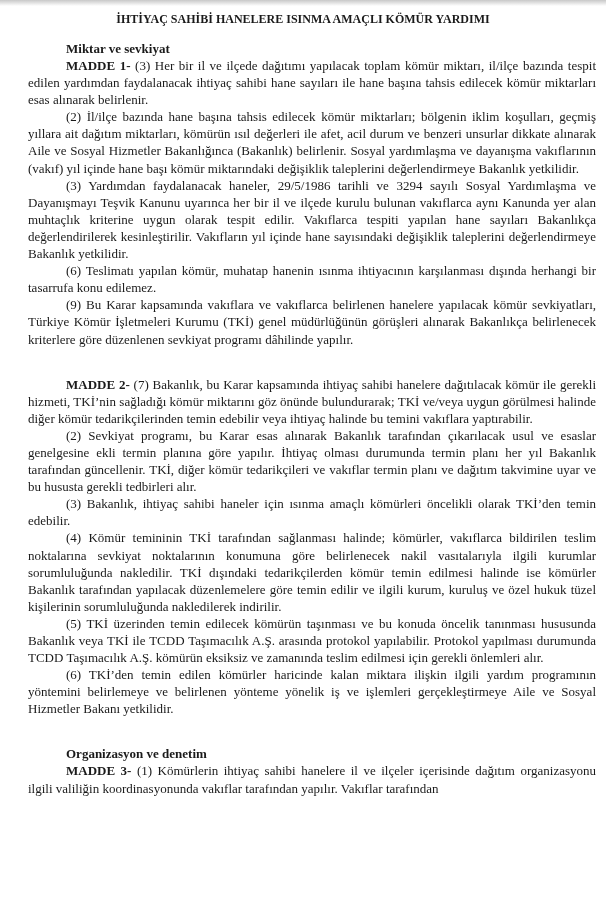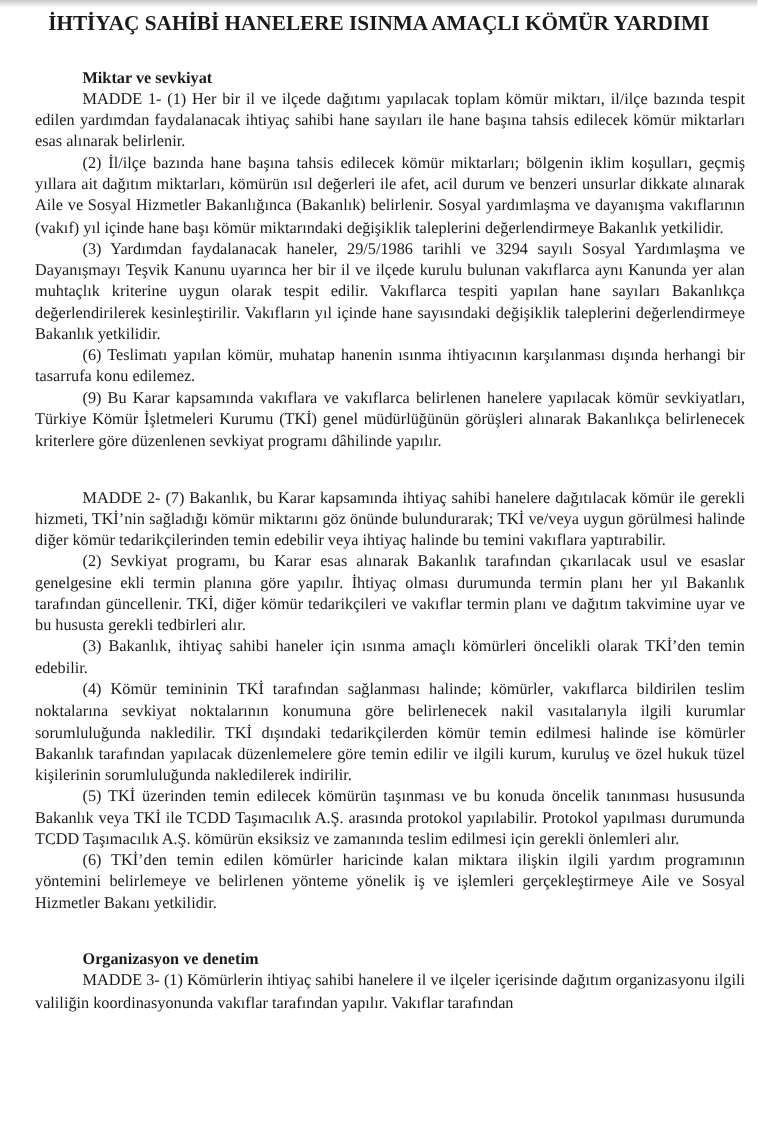--- a/index.html
+++ b/index.html
@@ -12,49 +12,49 @@
   }
   .topshade {
     position: absolute; left: 0; top: 0; width: 606px; height: 6px;
     background: linear-gradient(#c8c8c8, #ffffff);
   }
   .page {
     position: absolute; left: 0; top: 0; width: 606px;
     padding: 10px 0 0 0;
   }
   .title {
-    text-align: center; font-weight: bold; font-size: 17px;
-    line-height: 18px; margin: 0 0 25px 0; letter-spacing: 0;
+    text-align: center; font-weight: bold; font-size: 12px;
+    line-height: 18px; margin: 0 0 12px 0; letter-spacing: 0;
   }
   .title div { white-space: nowrap; }
   .section { margin-left: 28px; margin-right: 10px; }
   .heading {
     font-weight: bold; font-size: 13px; line-height: 17px;
     padding-left: 38px; margin: 0;
   }
   p.para {
     margin: 0; font-size: 13px; line-height: 17.1px;
     text-align: justify; text-indent: 38px;
   }
-  p.para b { font-weight: normal; }
+  p.para b { font-weight: bold; }
   .gap { height: 17px; }
 </style>
 </head>
 <body>
 
 <div class="topshade"></div>
 
 <div class="page">
   <div class="title">
     <div>İHTİYAÇ SAHİBİ HANELERE ISINMA AMAÇLI KÖMÜR YARDIMI</div>
   </div>
 
   <div class="section">
     <div class="heading">Miktar ve sevkiyat</div>
-    <p class="para"><b>MADDE 1-</b> <span>(1) Her bir il ve ilçede dağıtımı yapılacak toplam kömür miktarı, il/ilçe bazında tespit edilen yardımdan faydalanacak ihtiyaç sahibi hane sayıları ile hane başına tahsis edilecek kömür miktarları esas alınarak belirlenir.</span></p>
+    <p class="para"><b>MADDE 1-</b> <span>(3) Her bir il ve ilçede dağıtımı yapılacak toplam kömür miktarı, il/ilçe bazında tespit edilen yardımdan faydalanacak ihtiyaç sahibi hane sayıları ile hane başına tahsis edilecek kömür miktarları esas alınarak belirlenir.</span></p>
     <p class="para">(2) İl/ilçe bazında hane başına tahsis edilecek kömür miktarları; bölgenin iklim koşulları, geçmiş yıllara ait dağıtım miktarları, kömürün ısıl değerleri ile afet, acil durum ve benzeri unsurlar dikkate alınarak Aile ve Sosyal Hizmetler Bakanlığınca (Bakanlık) belirlenir. Sosyal yardımlaşma ve dayanışma vakıflarının (vakıf) yıl içinde hane başı kömür miktarındaki değişiklik taleplerini değerlendirmeye Bakanlık yetkilidir.</p>
     <p class="para">(3) Yardımdan faydalanacak haneler, 29/5/1986 tarihli ve 3294 sayılı Sosyal Yardımlaşma ve Dayanışmayı Teşvik Kanunu uyarınca her bir il ve ilçede kurulu bulunan vakıflarca aynı Kanunda yer alan muhtaçlık kriterine uygun olarak tespit edilir. Vakıflarca tespiti yapılan hane sayıları Bakanlıkça değerlendirilerek kesinleştirilir. Vakıfların yıl içinde hane sayısındaki değişiklik taleplerini değerlendirmeye Bakanlık yetkilidir.</p>
     <p class="para">(6) Teslimatı yapılan kömür, muhatap hanenin ısınma ihtiyacının karşılanması dışında herhangi bir tasarrufa konu edilemez.</p>
     <p class="para">(9) Bu Karar kapsamında vakıflara ve vakıflarca belirlenen hanelere yapılacak kömür sevkiyatları, Türkiye Kömür İşletmeleri Kurumu (TKİ) genel müdürlüğünün görüşleri alınarak Bakanlıkça belirlenecek kriterlere göre düzenlenen sevkiyat programı dâhilinde yapılır.</p>
   </div>
 
   <div class="gap" style="height:28px"></div>
 
   <div class="section">
     <p class="para"><b>MADDE 2-</b> <span>(7) Bakanlık, bu Karar kapsamında ihtiyaç sahibi hanelere dağıtılacak kömür ile gerekli hizmeti, TKİ’nin sağladığı kömür miktarını göz önünde bulundurarak; TKİ ve/veya uygun görülmesi halinde diğer kömür tedarikçilerinden temin edebilir veya ihtiyaç halinde bu temini vakıflara yaptırabilir.</span></p>

